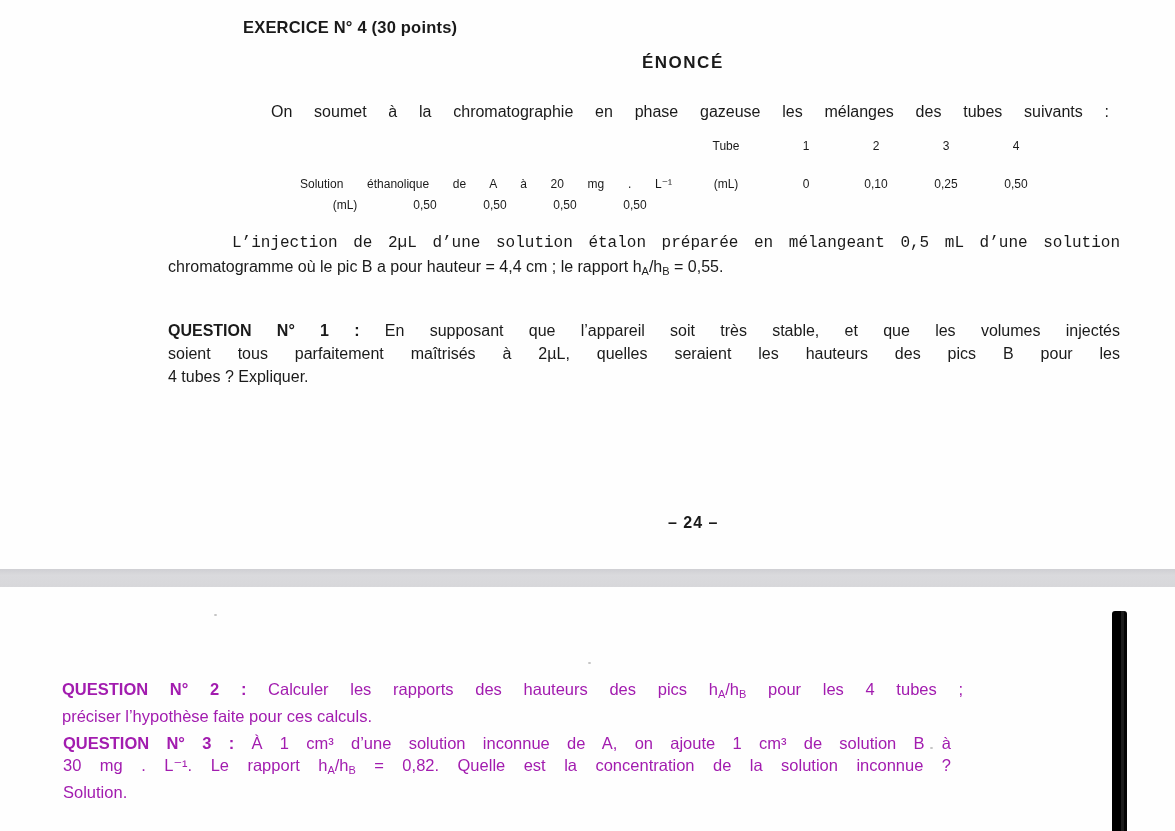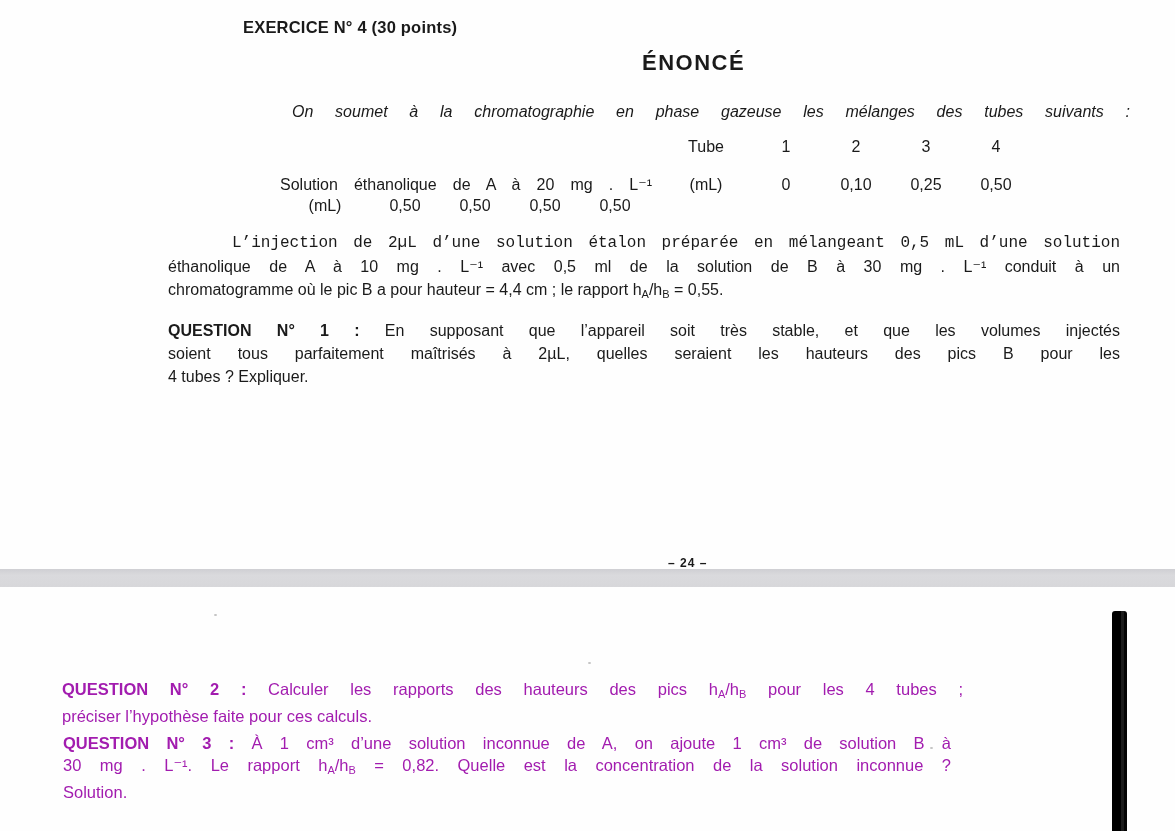--- a/index.html
+++ b/index.html
@@ -11,32 +11,32 @@
     -webkit-font-smoothing:antialiased;
   }
   .abs{position:absolute;}
   .b{font-weight:700;}
   .sub{font-size:11px;vertical-align:-3px;}
   .line{display:block;}
   .j{text-align:justify;text-align-last:justify;}
   
   .p1{font-size:16px;line-height:23px;}
   .title{left:243px;top:16px;font-weight:700;font-size:16.5px;letter-spacing:.2px;}
-  .enonce{left:642px;top:51px;font-weight:700;font-size:22px;letter-spacing:1.5px;}
-  .intro{left:292px;top:100px;width:838px;font-style:italic;}
-  .spec-table{left:280px;top:136px;font-size:16px;line-height:21px;}
+  .enonce{left:642px;top:51px;font-weight:700;font-size:17px;letter-spacing:1.5px;}
+  .intro{left:271px;top:100px;width:838px;}
+  .spec-table{left:300px;top:136px;font-size:12px;line-height:21px;}
   .t-row{display:flex;}
   .t-head{margin-bottom:17px;}
   .t-label{width:372px;margin-right:9px;text-align:justify;text-align-last:justify;}
   .t-unit{width:90px;text-align:center;}
   .t-val{width:70px;text-align:center;}
   .etalon{left:168px;top:232px;width:952px;}
   .indent{text-indent:64px;font-family:Liberation Mono, monospace;}
   .q1{left:168px;top:319px;width:952px;}
-  .pagenum{left:668px;top:511px;font-weight:700;font-size:12px;letter-spacing:1px;margin-top:41px;}
+  .pagenum{left:668px;top:511px;font-weight:700;font-size:16px;letter-spacing:1px;}
   
   .separator{left:0;top:569px;width:1175px;height:18px;
     background:linear-gradient(180deg,#cfcfd3 0,#dadadd 35%,#d7d7da 100%);}
   
   .p2{font-size:16.5px;line-height:22px;color:#a21caf;}
   .q2{left:62px;top:678px;width:901px;}
   .q3{left:63px;top:732px;width:888px;}
   
   .binding{left:1112px;top:611px;width:15px;height:220px;
     background:linear-gradient(90deg,#000 0 9px,#1c1c1c 9px 12px,#050505 12px);
@@ -77,21 +77,20 @@
         <div class="t-unit">(mL)</div>
         <div class="t-val">0,50</div>
         <div class="t-val">0,50</div>
         <div class="t-val">0,50</div>
         <div class="t-val">0,50</div>
       </div>
     </div>
 
     <div class="abs p1 etalon">
       <span class="line j indent"><span>L’injection de 2µL d’une solution étalon préparée en mélangeant 0,5 mL d’une solution</span></span>
-      <span class="line j"><span>éthanolique de A à 10 mg . L⁻¹ avec 0,5 ml de la solution de B à 30 mg . L⁻¹ conduit à un</span></span>
       <span class="line"><span>chromatogramme où le pic B a pour hauteur = 4,4 cm ; le rapport h</span><span class="sub">A</span><span>/h</span><span class="sub">B</span><span> = 0,55.</span></span>
     </div>
 
     <div class="abs p1 q1">
       <span class="line j"><span class="b">QUESTION N° 1 : </span><span>En supposant que l’appareil soit très stable, et que les volumes injectés</span></span>
       <span class="line j"><span>soient tous parfaitement maîtrisés à 2µL, quelles seraient les hauteurs des pics B pour les</span></span>
       <span class="line"><span>4 tubes ? Expliquer.</span></span>
     </div>
 
     <div class="abs p1 pagenum">– 24 –</div>

